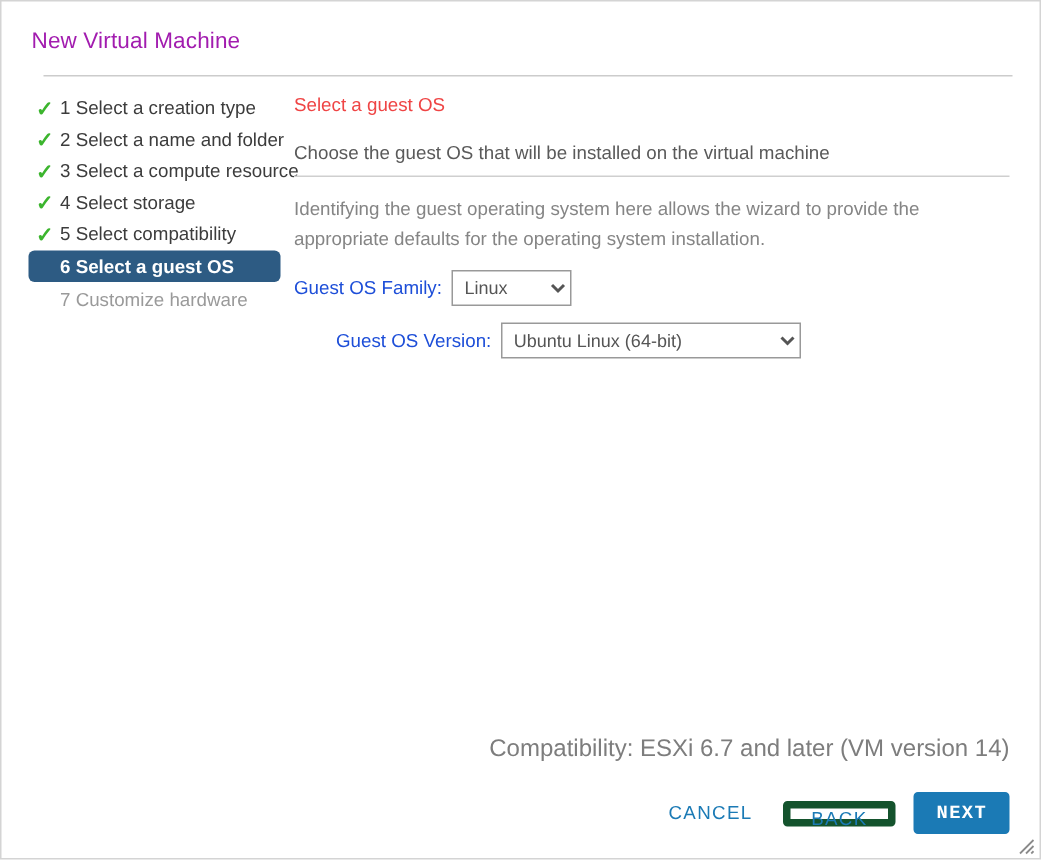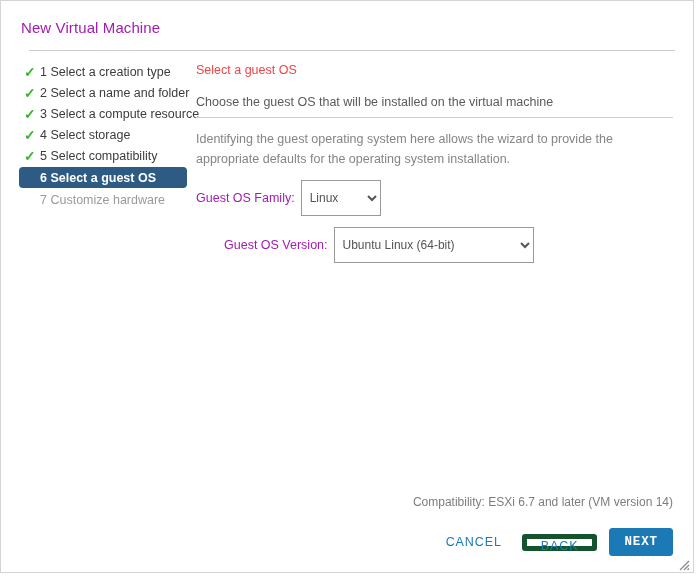--- a/index.html
+++ b/index.html
@@ -126,53 +126,53 @@
     max-width: 455px;
   }
 
   .field-row {
     display: flex;
     align-items: center;
     margin-top: 11px;
   }
   .field-label {
     font-size: 12.5px;
-    color: #a21caf;
+    color: #1d4ed8;
     margin-right: 6px;
   }
   .field-label.w-family { min-width: 92px; }
   .field-label.w-version { min-width: 92px; margin-left: 28px; }
 
   select.vm-select {
     font-family: "Liberation Sans", sans-serif;
     font-size: 12px;
     color: #555555;
     background: #ffffff;
     border: 1px solid #999999;
     border-radius: 0;
-    height: 36px;
+    height: 24px;
     padding: 0 2px 0 4px;
     box-sizing: border-box;
     appearance: auto;
   }
   select.sel-family { width: 80px; }
   select.sel-version { width: 200px; }
 
   
   .footer {
     position: absolute;
     left: 0;
     right: 0;
     bottom: 0;
     padding: 0 20px 16px 20px;
     box-sizing: border-box;
   }
   .compat {
     text-align: right;
-    font-size: 12px;
+    font-size: 16px;
     color: #7d7d7d;
     margin-bottom: 19px;
   }
   .btn-row {
     display: flex;
     justify-content: flex-end;
     align-items: center;
     gap: 12px;
   }
   .btn {

